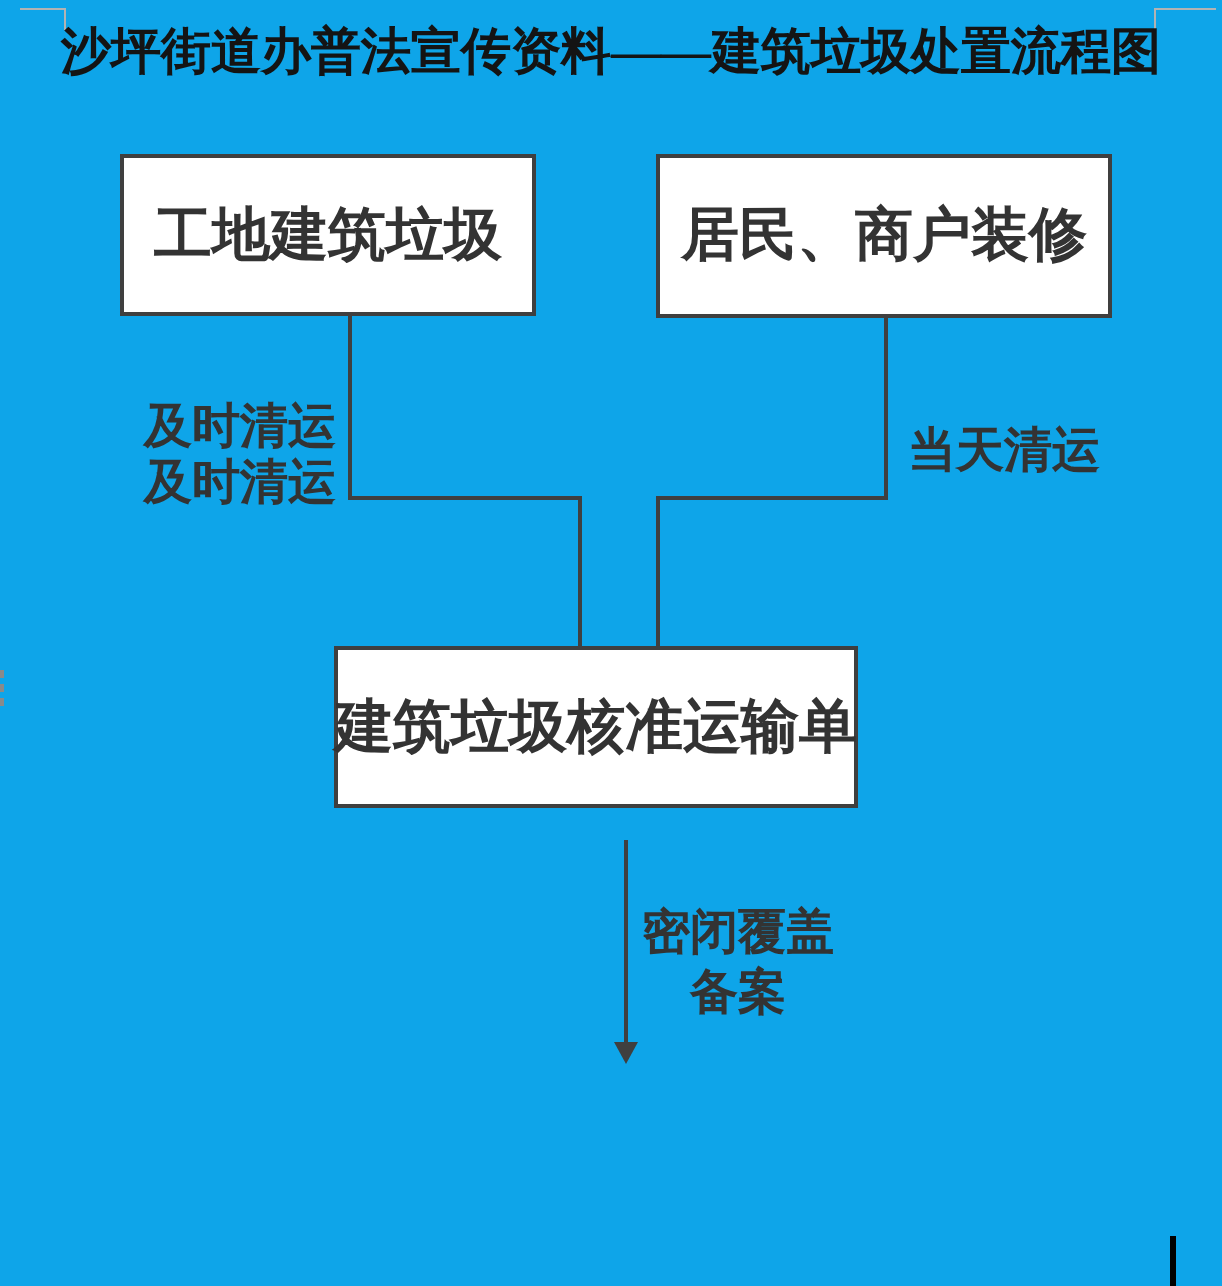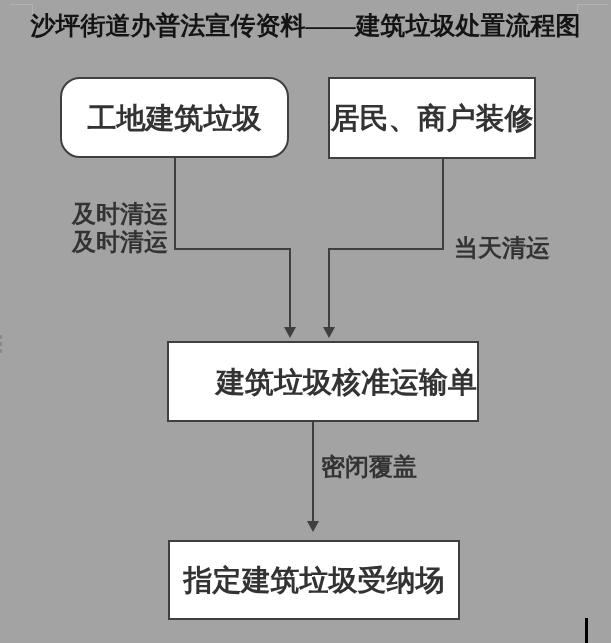--- a/index.html
+++ b/index.html
@@ -1,20 +1,20 @@
 <!DOCTYPE html>
 <html><head>
 <meta charset="utf-8">
 <style>
   html, body { margin: 0; padding: 0; }
   .page {
     position: relative;
     width: 611px;
     height: 643px;
-    background: #a3a3a3;
+    background: #0ea5e9;
     overflow: hidden;
     font-family: "Liberation Sans", "DejaVu Sans", sans-serif;
   }
   .title {
     position: absolute;
     top: 9px;
     left: 0;
     width: 100%;
     margin: 0;
     text-align: center;
@@ -33,23 +33,23 @@
     font-weight: bold;
     font-size: 29px;
     line-height: 34px;
     display: flex;
     flex-direction: column;
     align-items: center;
     justify-content: center;
     text-align: center;
   }
   .node span { display: block; white-space: nowrap; }
-  .node-1 { left: 60px;  top: 77px;  width: 229px; height: 81px; border-radius: 20px; }
-  .node-2 { left: 328px; top: 77px;  width: 208px; height: 82px; }
-  .node-3 { left: 167px; top: 341px; width: 312px; height: 81px; align-items: flex-end; }
+  .node-1 { left: 60px;  top: 77px;  width: 208px; height: 81px; }
+  .node-2 { left: 328px; top: 77px;  width: 228px; height: 82px; }
+  .node-3 { left: 167px; top: 323px; width: 262px; height: 81px; }
   .node-4 { left: 168px; top: 540px; width: 292px; height: 80px; }
 
   .seg { position: absolute; background: #3f3f3f; }
   .seg-l1-v1 { left: 174px; top: 157px; width: 2px;   height: 93px; }
   .seg-l1-h  { left: 174px; top: 248px; width: 117px; height: 2px; }
   .seg-l1-v2 { left: 289px; top: 248px; width: 2px;   height: 80px; }
   .seg-r1-v1 { left: 442px; top: 158px; width: 2px;   height: 92px; }
   .seg-r1-h  { left: 328px; top: 248px; width: 116px; height: 2px; }
   .seg-r1-v2 { left: 328px; top: 248px; width: 2px;   height: 80px; }
   .seg-m-v   { left: 312px; top: 420px; width: 2px;   height: 101px; }
@@ -68,21 +68,21 @@
   .edge-label {
     position: absolute;
     color: #333333;
     font-weight: bold;
     font-size: 24px;
     line-height: 28px;
     text-align: center;
     white-space: nowrap;
   }
   .label-timely    { left: 68px;  top: 200px; width: 104px; }
-  .label-same-day  { left: 448px; top: 236px; width: 108px; font-family: Liberation Mono, monospace; }
+  .label-same-day  { left: 448px; top: 212px; width: 108px; }
   .label-route     { left: 317px; top: 452px; width: 104px; line-height: 30px; }
 
   .mark { position: absolute; background: #b3b3b3; }
   .mark-tl-h { left: 10px;  top: 4px; width: 23px; height: 1px; }
   .mark-tl-v { left: 32px;  top: 4px; width: 1px;  height: 11px; }
   .mark-tr-h { left: 577px; top: 4px; width: 31px; height: 1px; }
   .mark-tr-v { left: 577px; top: 4px; width: 1px;  height: 11px; }
 
   .edge-dash { position: absolute; left: 0; width: 2px; height: 4px; background: #8a8a8a; }
   .edge-dash-1 { top: 335px; }
@@ -132,24 +132,22 @@
 
   <div class="node node-3">
     <span>建筑垃圾核准运输单</span>
   </div>
 
   <div class="seg seg-m-v"></div>
   <div class="arrow-down arrow-3"></div>
 
   <div class="edge-label label-route">
     <div>密闭覆盖</div>
+    <div>备案</div>
   </div>
 
-  <div class="node node-4">
-    <span>指定建筑垃圾受纳场</span>
-  </div>
 
   <div class="edge-dash edge-dash-1"></div>
   <div class="edge-dash edge-dash-2"></div>
   <div class="edge-dash edge-dash-3"></div>
   <div class="caret"></div>
 
 </div>
 
 </body></html>

